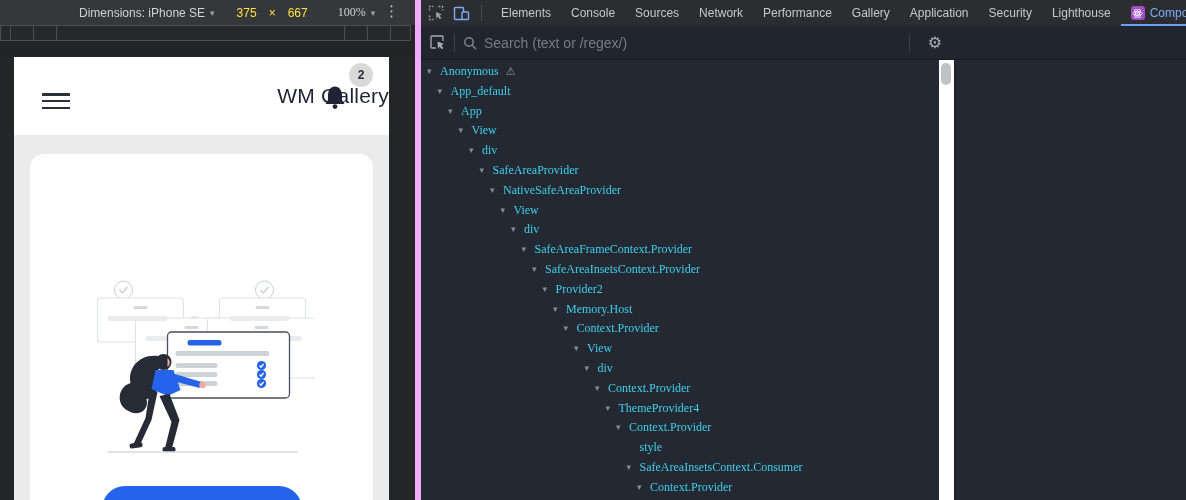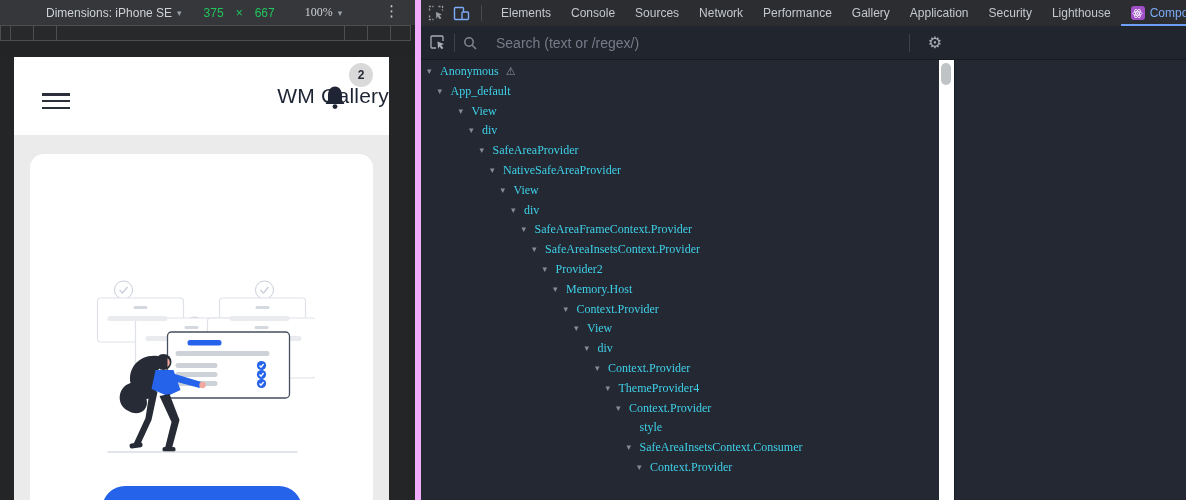--- a/index.html
+++ b/index.html
@@ -3,23 +3,23 @@
 <meta charset="utf-8">
 <style>
   * { margin:0; padding:0; box-sizing:border-box; }
   body { font-family:"Liberation Sans", sans-serif; background:#111; }
   .screen { position:relative; width:1186px; height:500px; overflow:hidden; background:#222426; }
 
   
   .left { position:absolute; left:0; top:0; width:415px; height:500px; background:#242527; }
   .dims-bar { height:25px; background:#35373a; display:flex; align-items:center;
               font-size:12px; color:#cfd2d6; padding-left:46px; position:relative; }
-  .dims-bar .num { color:#22c55e; }
+  .dims-bar .num { color:#fde047; }
   .dims-bar .caret { font-size:9px; color:#9aa0a6; margin-left:5px; }
-  .dims-label { display:flex; align-items:center; }
+  .dims-label { display:flex; align-items:center;margin-left:33px; }
   .dims-w { margin-left:22px; } .dims-x { margin-left:12px; } .dims-h { margin-left:12px; }
   .dims-zoom { margin-left:30px; display:flex; align-items:center;font-family:Liberation Serif, serif; }
   .dims-menu { position:absolute; right:16px; top:2px; font-size:15px; color:#c6c9cd; }
 
   .browser-row { height:16px; display:flex; background:#222426; }
   .browser-row .cell { height:16px; border:1px solid #4c4e50; background:#28292b; margin-left:-1px; }
   .browser-row .cell:first-child { margin-left:0; }
   .dark-strip { height:16px; background:#222426; }
 
   .phone { position:absolute; left:14px; top:57px; width:375px; height:443px; background:#ebebeb; overflow:hidden; }
@@ -47,21 +47,21 @@
   .tb-divider { width:1px; height:16px; background:#47494d; align-self:center; margin:0 2px; }
   .tab { padding:0 10px; display:flex; align-items:center; gap:5px; cursor:default; white-space:nowrap; }
   .tab.active { color:var(--active-tab,#7dabf8); box-shadow:inset 0 -2px 0 var(--tab-underline,#6d9ff7); }
   .react-badge { width:14px; height:14px; border-radius:3px; background:var(--react-purple,#a04fc6);
                  display:flex; align-items:center; justify-content:center; }
 
   .toolbar { height:34px; background:#21252d; display:flex; align-items:center;
              border-bottom:1px solid #171b22; padding-left:8px; }
   .toolbar .t-divider { width:1px; height:18px; background:#3c414b; margin:0 8px; }
   .search { flex:0 0 380px; background:transparent; border:none; outline:none;
-            font-size:14px; color:#cfd3da; font-family:"Liberation Sans",sans-serif; margin-left:19px; }
+            font-size:14px; color:#cfd3da; font-family:"Liberation Sans",sans-serif; margin-left:7px; }
   .search::placeholder { color:#757c88; }
   .gear { margin-left:auto; margin-right:244px; display:flex; align-items:center; gap:10px; }
   .gear .glyph { color:#a8adb5; font-size:16px; }
 
   .panes { position:absolute; top:60px; left:0; right:0; bottom:0; display:flex; }
   .tree { width:518px; overflow:hidden; padding-top:2px;
           font-family:Liberation Serif, serif; font-size:12px; }
   .trow { height:19.8px; line-height:19.8px; white-space:nowrap; color:var(--tree-text,#3fd1e8); }
   .arr { display:inline-block; width:13px; color:#868c96; font-size:9px; vertical-align:1px; }
   .warn { color:#8d939c; font-size:11px; margin-left:7px; }
@@ -269,20 +269,21 @@
       <span class="gear">
         <span class="t-divider"></span>
         <span class="glyph">⚙</span>
       </span>
     </div>
 
     <div class="panes">
       <div class="tree" id="tree-host">
           <div class="trow" style="padding-left: 6px;"><span class="arr">▾</span><span>Anonymous</span><span class="warn">⚠</span></div>
           <div class="trow" style="padding-left: 16.5px;"><span class="arr">▾</span><span>App_default</span></div>
+          <div class="trow" style="padding-left: 27px;"><span class="arr">▾</span><span>App</span></div>
           <div class="trow" style="padding-left: 37.5px;"><span class="arr">▾</span><span>View</span></div>
           <div class="trow" style="padding-left: 48px;"><span class="arr">▾</span><span>div</span></div>
           <div class="trow" style="padding-left: 58.5px;"><span class="arr">▾</span><span>SafeAreaProvider</span></div>
           <div class="trow" style="padding-left: 69px;"><span class="arr">▾</span><span>NativeSafeAreaProvider</span></div>
           <div class="trow" style="padding-left: 79.5px;"><span class="arr">▾</span><span>View</span></div>
           <div class="trow" style="padding-left: 90px;"><span class="arr">▾</span><span>div</span></div>
           <div class="trow" style="padding-left: 100.5px;"><span class="arr">▾</span><span>SafeAreaFrameContext.Provider</span></div>
           <div class="trow" style="padding-left: 111px;"><span class="arr">▾</span><span>SafeAreaInsetsContext.Provider</span></div>
           <div class="trow" style="padding-left: 121.5px;"><span class="arr">▾</span><span>Provider2</span></div>
           <div class="trow" style="padding-left: 132px;"><span class="arr">▾</span><span>Memory.Host</span></div>

